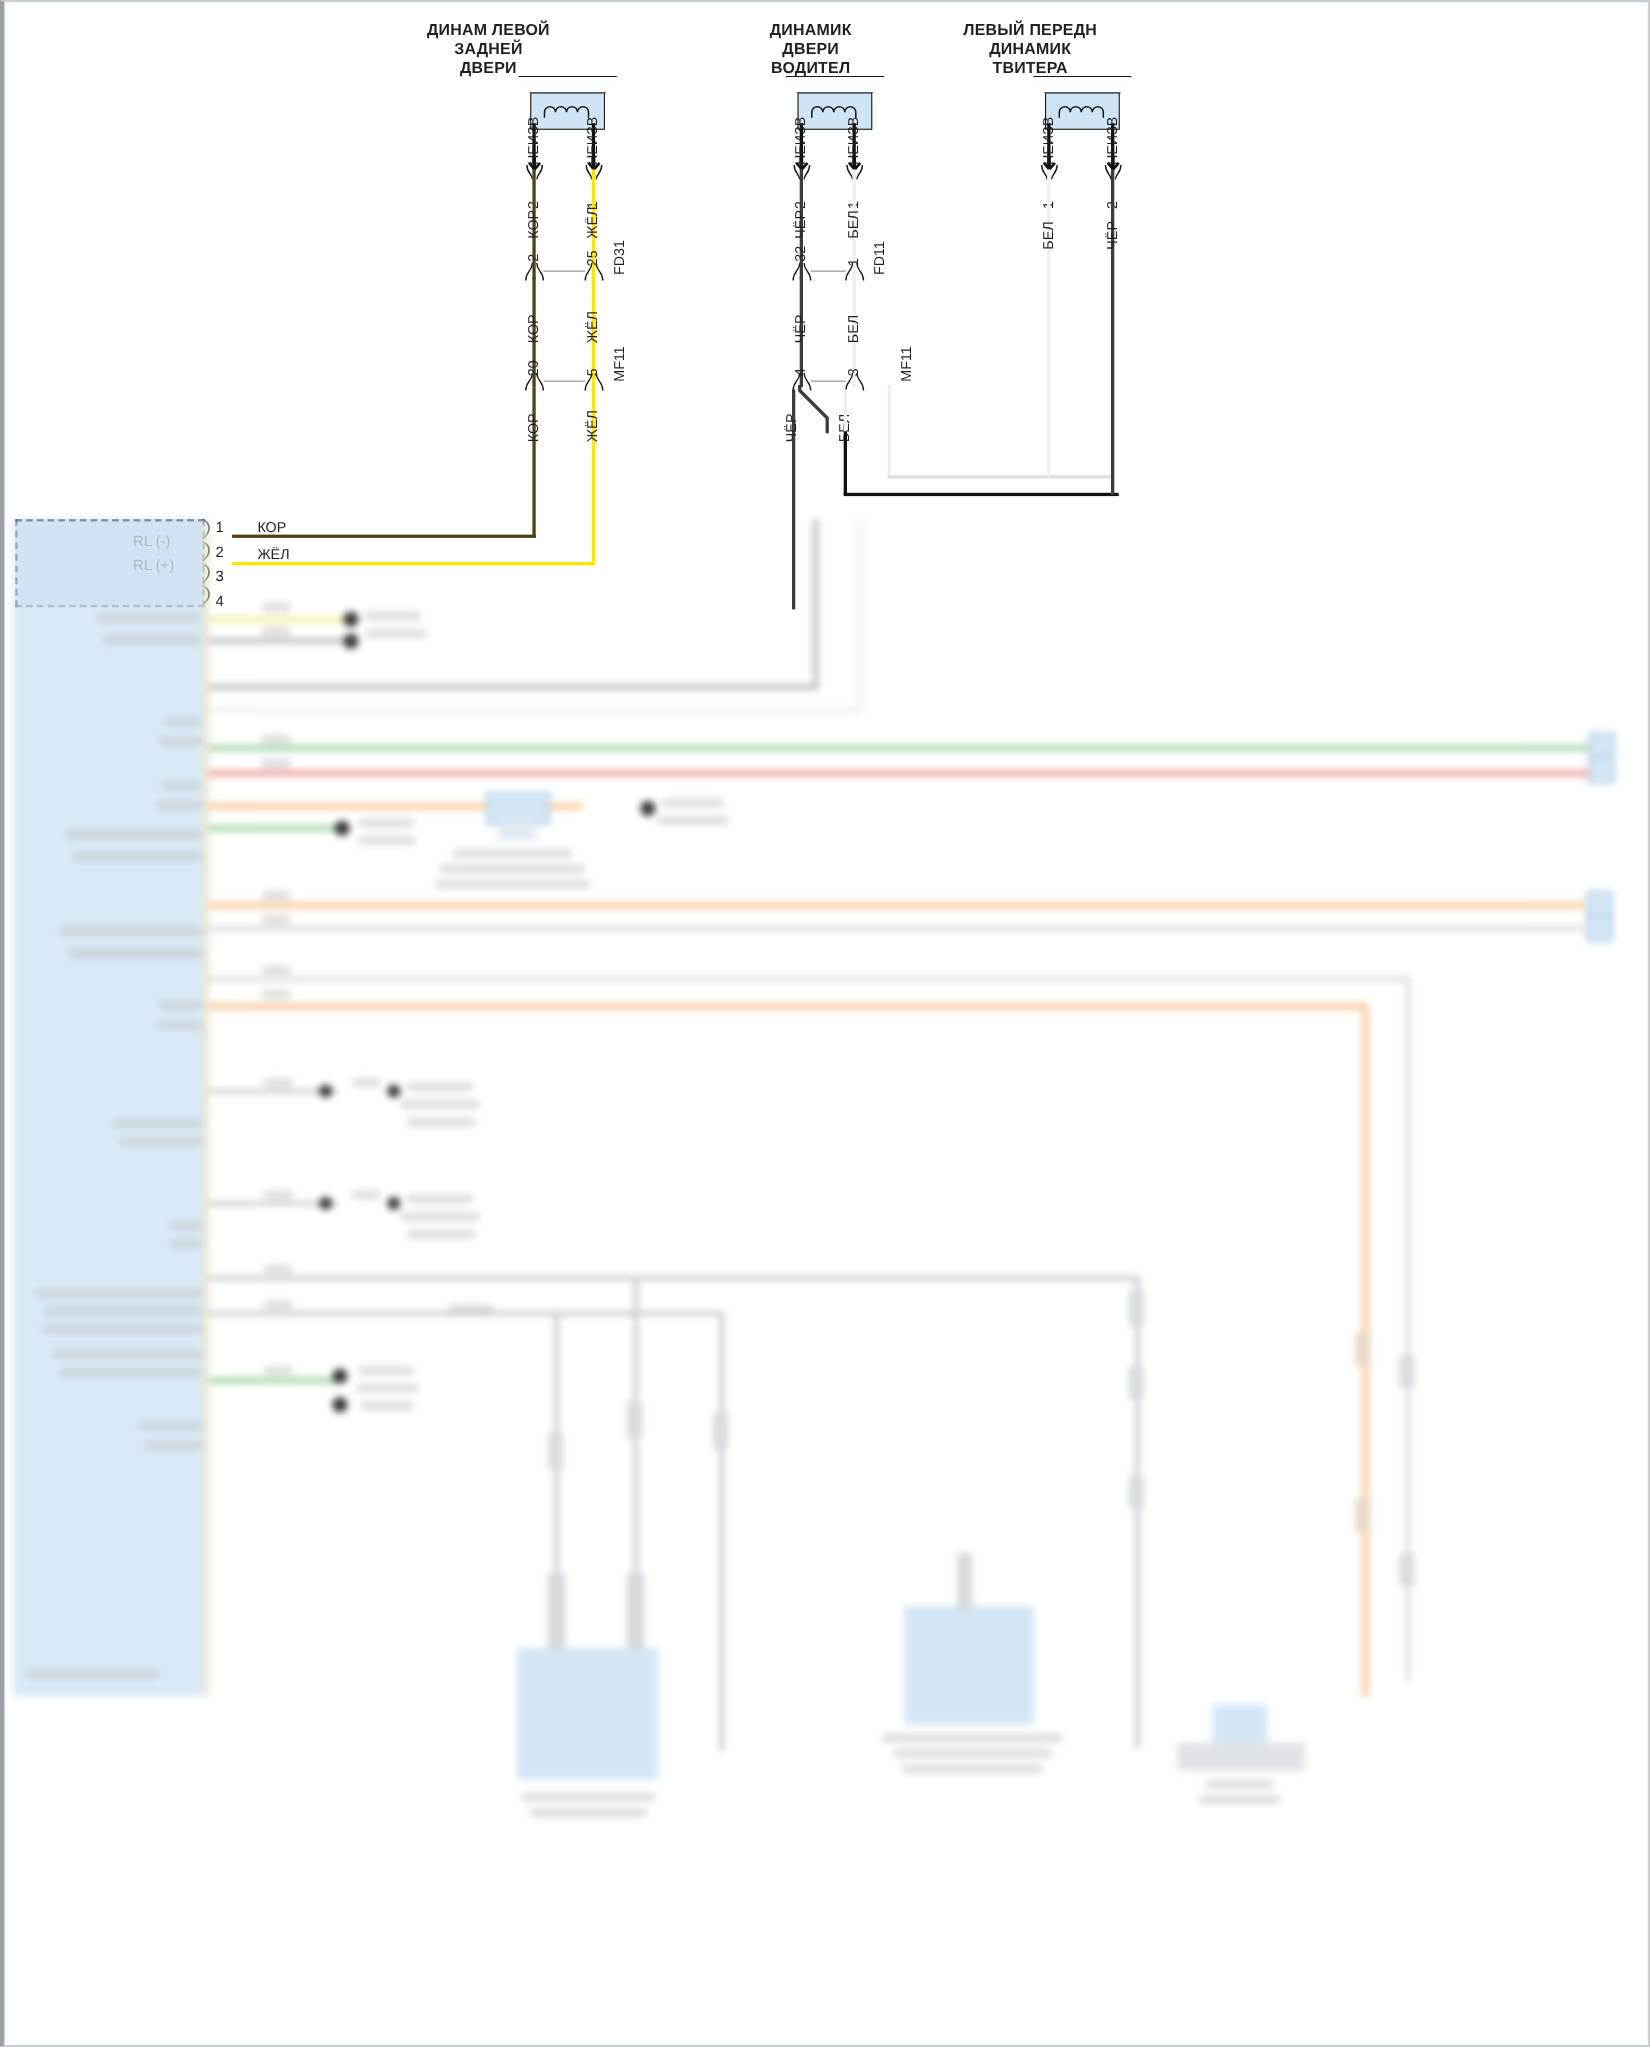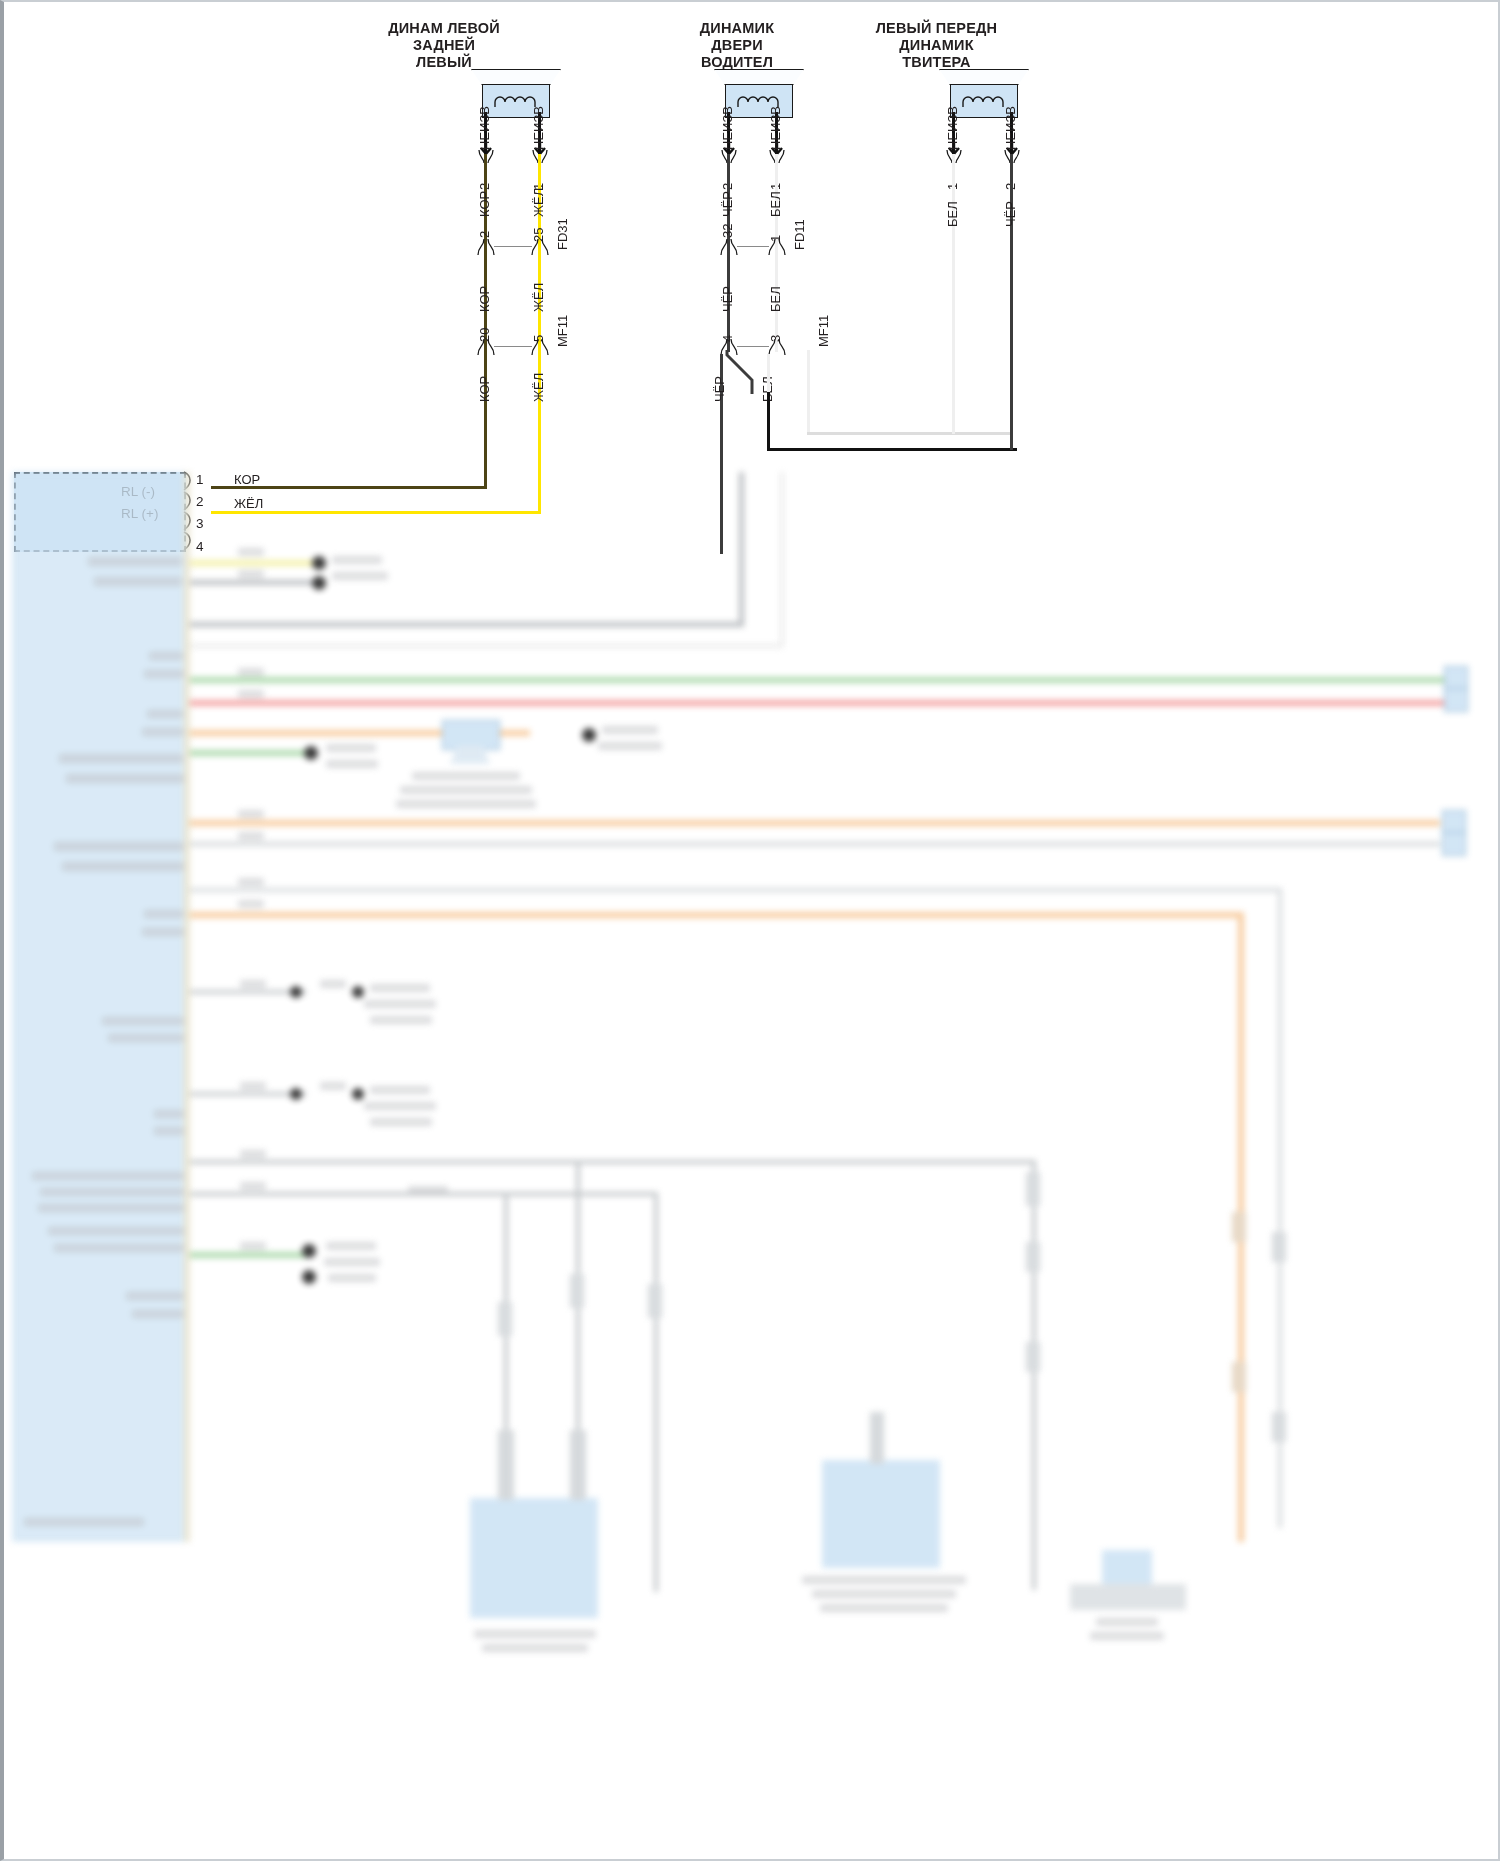--- a/index.html
+++ b/index.html
@@ -82,21 +82,21 @@
   .btext{position:absolute;background:#b9bcc0;opacity:.55;border-radius:2px;}
   .bline{position:absolute;background:#b0b4b8;}
 </style>
 </head>
 <body>
 
 <div id="page">
 
   <div class="ttl" style="left:355px;top:18px;width:170px;">ДИНАМ ЛЕВОЙ
 ЗАДНЕЙ
-ЛЕВЫЙ</div>
+ДВЕРИ</div>
 
   <div class="spk" style="left:467px;top:67px;width:90px;height:52px;">
     <div class="horn"></div>
     <div class="body"></div>
     <svg class="coil" viewBox="0 0 46 14">
       <path d="M2,13 L2,8 A5,5 0 0 1 12,8 A5,5 0 0 1 22,8 A5,5 0 0 1 32,8 A5,5 0 0 1 42,8 L42,13" fill="none" stroke="#1a1a1a" stroke-width="1.4"></path>
     </svg>
   </div>
 
   <div class="wv" style="left:480px;top:110px;height:42px;background:#111;"></div>

